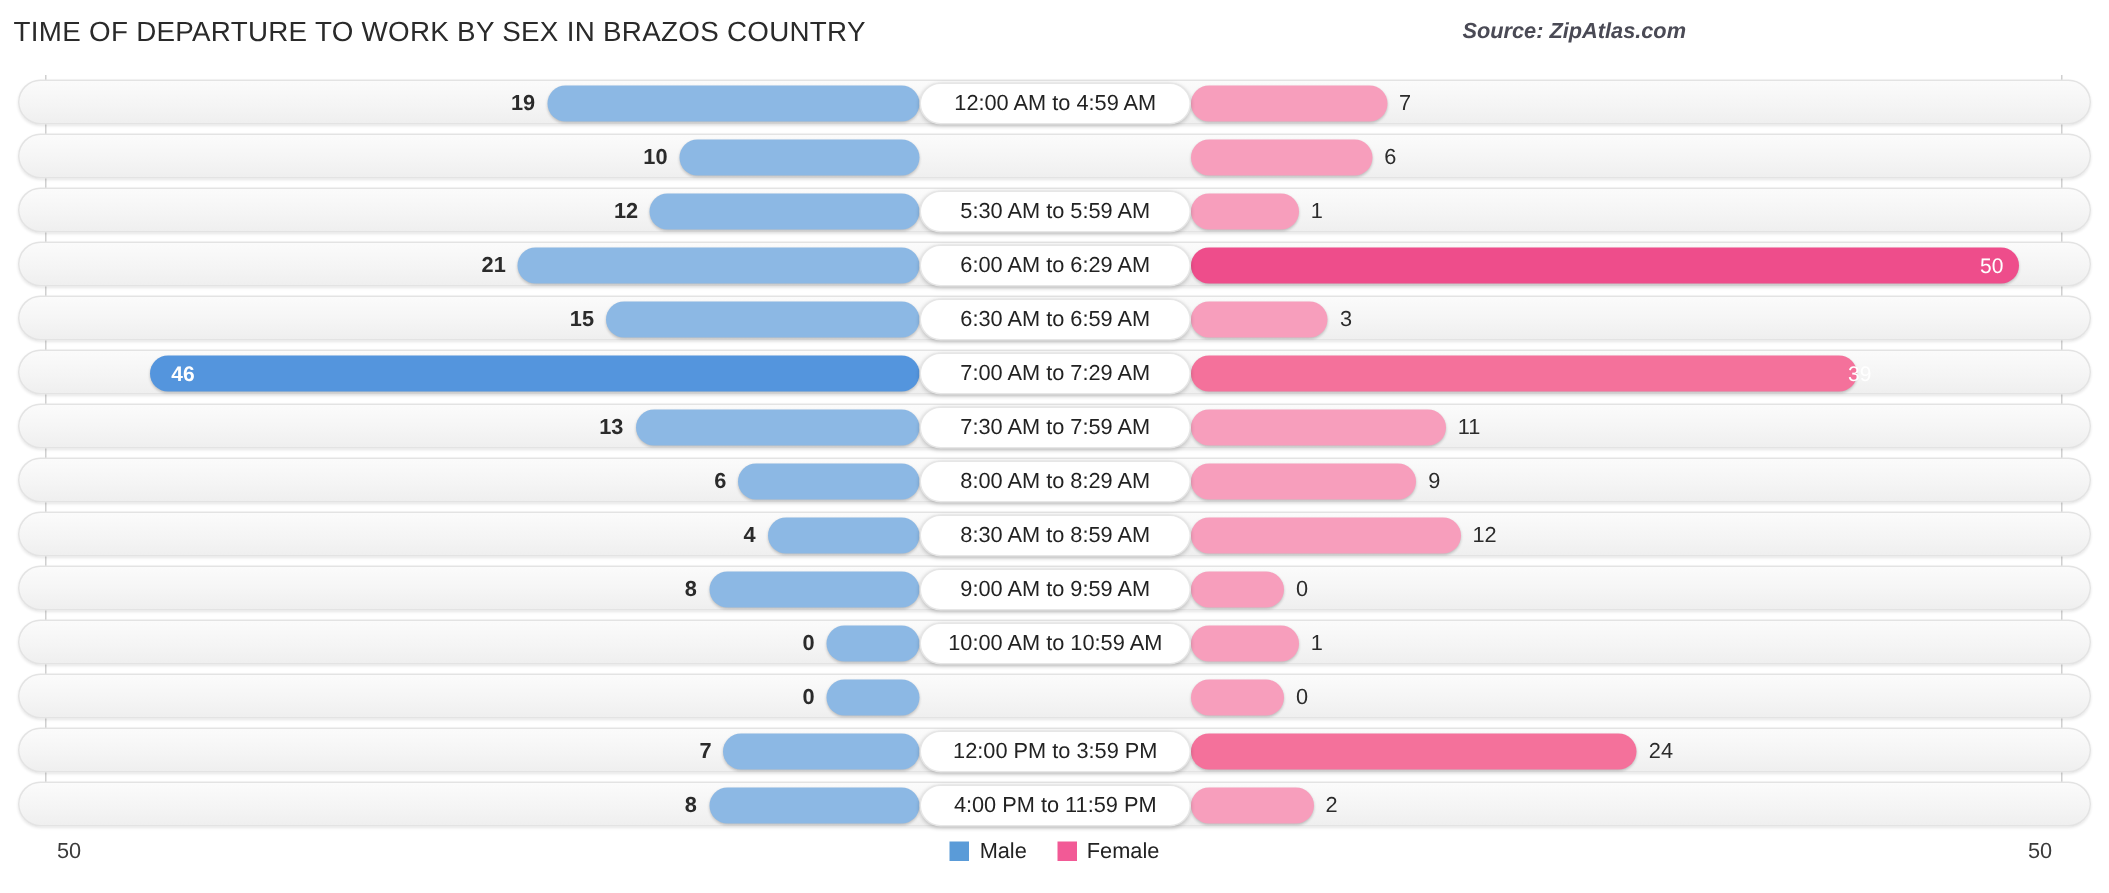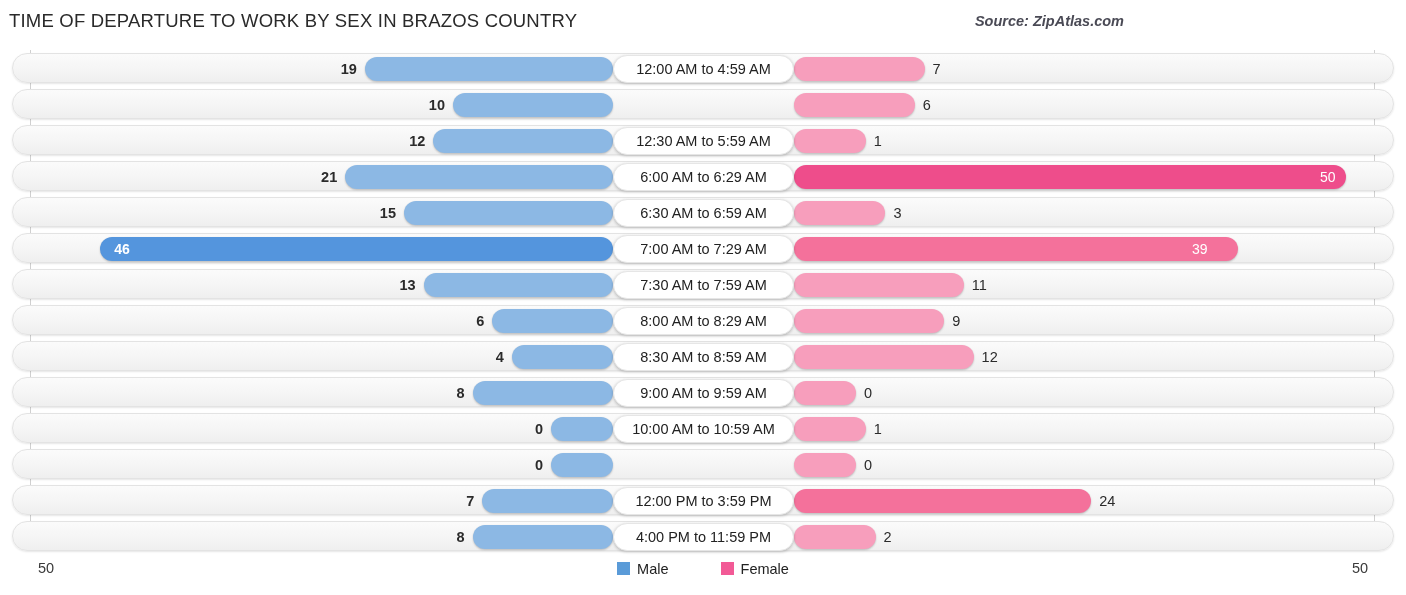--- a/index.html
+++ b/index.html
@@ -167,21 +167,21 @@
     position: absolute;
     left: 0;
     top: 8px;
     width: 1406px;
     text-align: center;
     font-size: 0;
   }
   .legend-item {
     display: inline-block;
     vertical-align: middle;
-    margin: 0 26px;
+    margin: 0 10px;
     font-size: 14.5px;
     white-space: nowrap;
   }
   .legend-swatch {
     display: inline-block;
     width: 13px;
     height: 13px;
     vertical-align: -2px;
     margin-right: 7px;
   }
@@ -226,21 +226,21 @@
       </div>
       <div class="row" style="top: 75px;">
         <div class="male-track">
           <div class="bar-male" style="width: 179.6px;"></div>
           <div class="val" style="right: 187.6px;">12</div>
         </div>
         <div class="female-track">
           <div class="bar-female" style="width: 71.8px; background: rgb(247, 158, 188);"></div>
           <div class="val" style="left: 79.8px;">1</div>
         </div>
-        <div class="center-pill">12:30 AM to 5:59 AM</div>
+        <div class="center-pill">5:30 AM to 5:59 AM</div>
       </div>
       <div class="row" style="top: 111px;">
         <div class="male-track">
           <div class="bar-male" style="width: 267.8px;"></div>
           <div class="val" style="right: 275.8px;">21</div>
         </div>
         <div class="female-track">
           <div class="bar-female max" style="width: 552px; background: rgb(238, 77, 139);"></div>
           <div class="val inside" style="left: 526px;">50</div>
         </div>
@@ -257,21 +257,21 @@
         </div>
         <div class="center-pill">6:30 AM to 6:59 AM</div>
       </div>
       <div class="row" style="top: 183px;">
         <div class="male-track">
           <div class="bar-male max" style="width: 512.8px;"></div>
           <div class="val inside" style="left: 101.2px;">46</div>
         </div>
         <div class="female-track">
           <div class="bar-female mid" style="width: 444.2px; background: rgb(244, 113, 155);"></div>
-          <div class="val inside" style="left: 398px;">39</div>
+          <div class="val inside" style="left: 438px;">39</div>
         </div>
         <div class="center-pill">7:00 AM to 7:29 AM</div>
       </div>
       <div class="row" style="top: 219px;">
         <div class="male-track">
           <div class="bar-male" style="width: 189.4px;"></div>
           <div class="val" style="right: 197.4px;">13</div>
         </div>
         <div class="female-track">
           <div class="bar-female" style="width: 169.8px; background: rgb(247, 158, 188);"></div>

